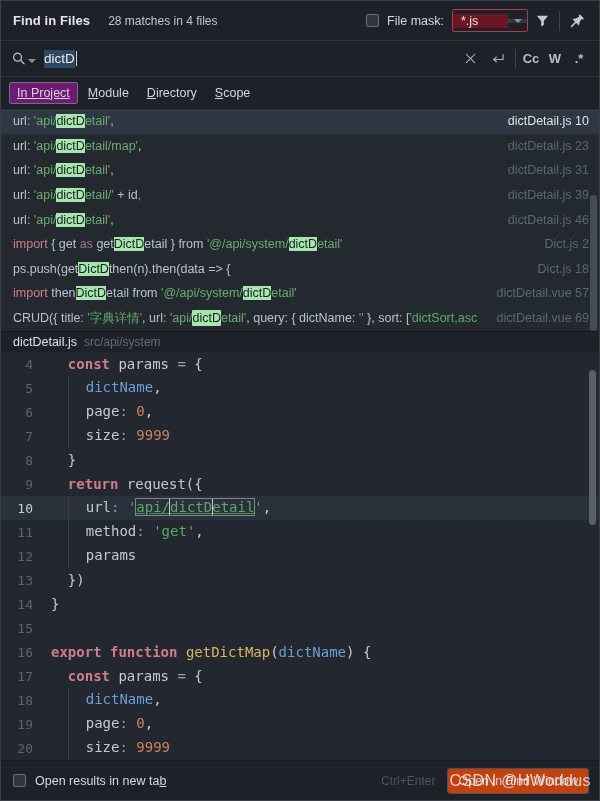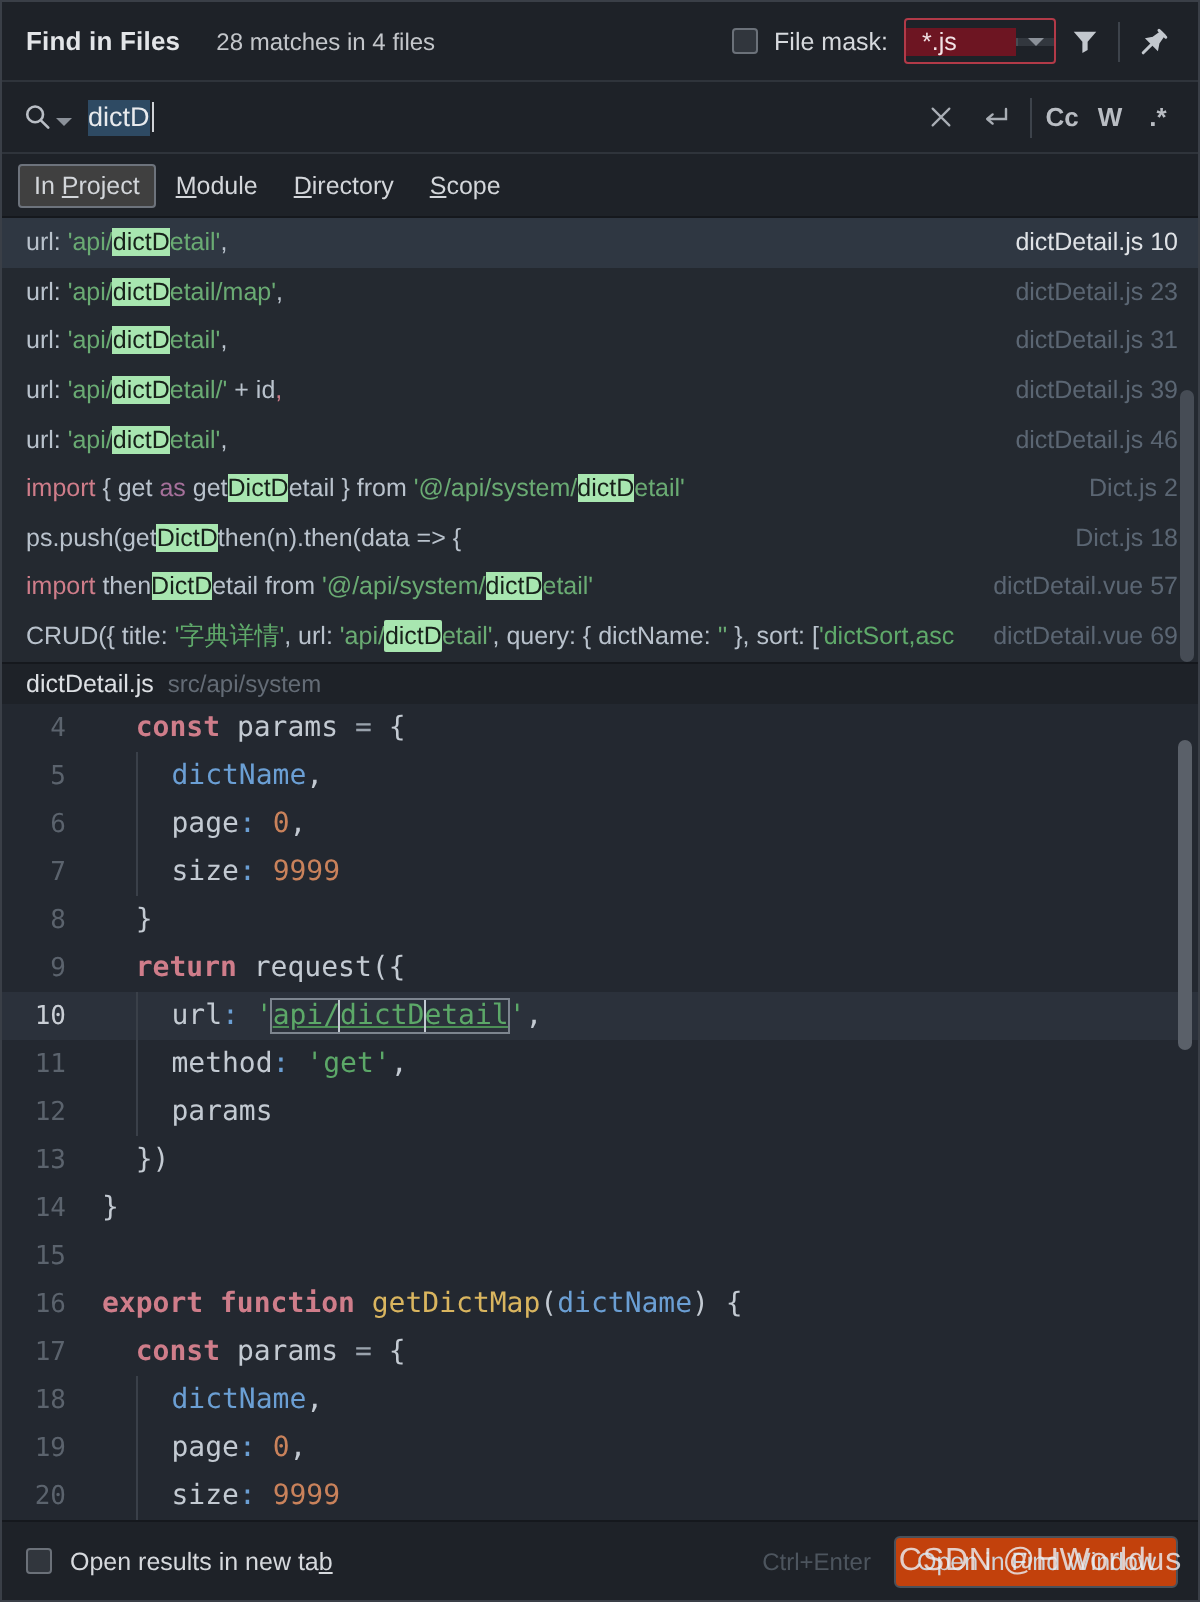--- a/index.html
+++ b/index.html
@@ -112,21 +112,22 @@
     padding: 0 0 0 8px; gap: 2px;
     border-bottom: 1px solid #15181d;
   }
   .scope-tab {
     font-size: 12.5px; color: #d3d6da;
     padding: 3px 7px; border-radius: 2px;
     border: 1px solid transparent;
   }
   .scope-tab.active {
     border-color: #6d737c;
-    background: #404040;
+    background: #701a75;
+    text-decoration: underline;
   }
   .scope-tab u { text-decoration: underline; }
 
   
   .results {
     flex: 0 0 222px;
     background: #242930;
     position: relative;
     overflow: hidden;
   }

